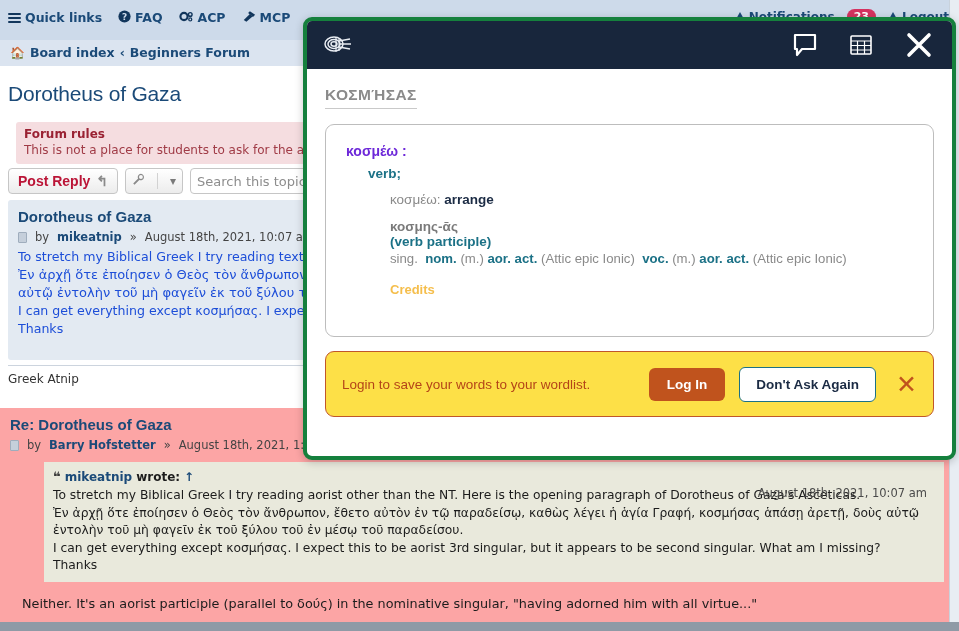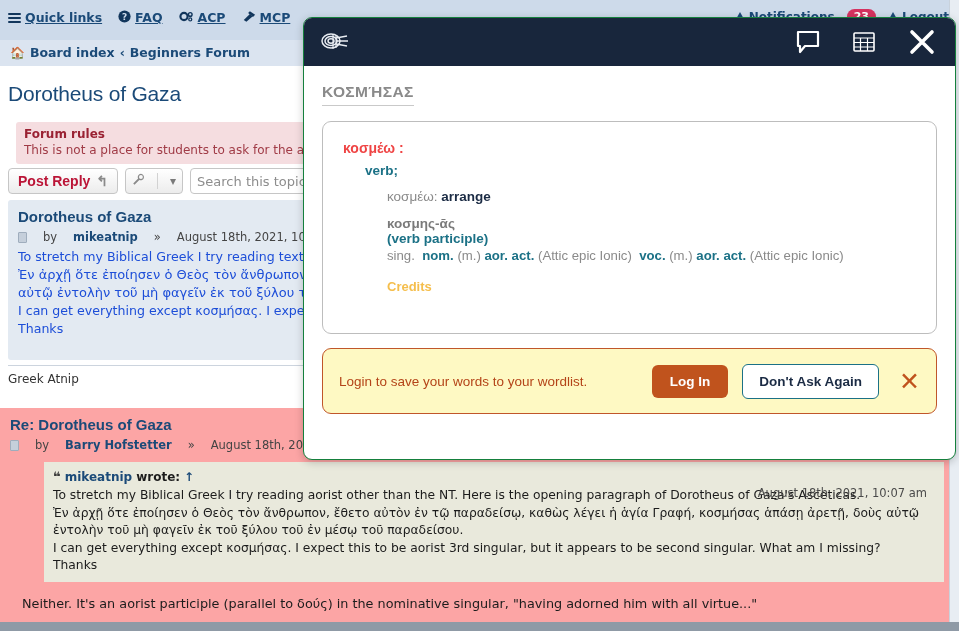--- a/index.html
+++ b/index.html
@@ -17,21 +17,21 @@
 
   .forum-navbar {
     position:absolute; left:0; top:0; width:949px; height:40px;
     background:#cddaea;
   }
   .navbar-inner {
     position:absolute; left:8px; top:10px;
     display:flex; align-items:center; gap:16px;
     font-size:12.5px; color:#1b4a78; font-weight:700;
   }
-  .nav-item { display:flex; align-items:center; gap:4px; color:#1b4a78; white-space:nowrap;text-decoration:underline; }
+  .nav-item { display:flex; align-items:center; gap:4px; color:#1b4a78; white-space:nowrap; }
   .nav-item .ico { display:inline-block; line-height:1; }
   .hamburger { display:inline-flex; flex-direction:column; justify-content:space-between; width:13px; height:10px; }
   .hamburger i { display:block; height:2px; background:#12365c; border-radius:1px; }
 
   .navbar-right {
     position:absolute; right:10px; top:9px;
     display:flex; align-items:center; gap:12px;
     font-size:12px; color:#1b4a78; font-weight:700; white-space:nowrap;
   }
   .notif-badge {
@@ -85,21 +85,21 @@
     background:#fff; display:flex; align-items:center; padding:0 6px;
     font-size:13px; color:#8d8d8d; overflow:hidden; white-space:nowrap;
   }
 
   .post-block {
     position:absolute; left:8px; top:200px; width:520px; height:160px;
     background:#e3eaf2; border-radius:3px; padding:8px 10px;
     overflow:hidden;
   }
   .post-title { font-size:15px; font-weight:700; color:#1b4a78; font-family:"Liberation Sans", sans-serif; }
-  .post-meta { font-size:11.5px; color:#444; margin-top:5px; display:flex; align-items:center; gap:16px; white-space:nowrap; }
+  .post-meta { font-size:11.5px; color:#444; margin-top:5px; display:flex; align-items:center; gap:8px; white-space:nowrap; }
   .post-meta .author { color:#1b4a78; font-weight:700; }
   .doc-ico { display:inline-block; width:9px; height:11px; background:#c5cfdb; border:1px solid #9fadbd; border-radius:1px; }
   .post-body { margin-top:4px; font-size:12.6px; color:#1d4ed8; line-height:18px; white-space:nowrap; }
   .post-body .grk { font-size:13px; }
 
   .post-sig {
     position:absolute; left:8px; top:365px; width:520px;
     border-top:1px solid #ccd4de; padding-top:6px;
     font-size:12px; color:#333;
   }
@@ -120,21 +120,21 @@
   .quote-body { margin-top:3px; font-size:12.3px; color:#1c1c1c; line-height:17.5px; white-space:nowrap; }
   .reply-text { margin-top:14px; margin-left:12px; font-size:12.8px; color:#1c1c1c; }
   .green { color:#0b8f28; font-weight:700; }
 
   .bottom-strip { position:absolute; left:0; bottom:0; width:959px; height:9px; background:#8f9aa6; }
   .right-edge { position:absolute; right:0; top:0; width:10px; height:631px; background:#e8edf3; border-left:1px solid #c9d2dc; }
 
   
   .modal {
     position:absolute; left:303px; top:17px; width:653px; height:443px;
-    background:#ffffff; border:1px solid #15803d; border-radius:9px;
+    background:#ffffff; border:4px solid #15803d; border-radius:9px;
     box-shadow:0 2px 9px rgba(0,0,0,.22);
     overflow:hidden;
   }
   .modal-header {
     height:48px; background:#18263c; display:flex; align-items:center;
     justify-content:space-between; padding:0 18px 0 14px;
   }
   .modal-logo { width:34px; height:26px; display:flex; align-items:center; }
   .hdr-actions { display:flex; align-items:center; gap:30px; }
   .hdr-btn { display:flex; align-items:center; justify-content:center; cursor:pointer; }
@@ -142,32 +142,32 @@
   .modal-body { padding:16px 18px 0 18px; height:395px; }
   .lemma-heading {
     font-size:15.5px; color:#8a8a8a; font-weight:700; letter-spacing:.4px;
     border-bottom:1px solid #c9c9c9; display:inline-block; padding-bottom:4px;
     font-family:"Liberation Sans", sans-serif;
   }
   .def-card {
     margin-top:15px; border:1px solid #bdbdbd; border-radius:9px;
     height:213px; padding:18px 20px; position:relative;
   }
-  .def-lemma { font-size:14px; font-weight:700; color:#ef4444; font-family:"Liberation Sans", sans-serif; }
+  .def-lemma { font-size:14px; font-weight:700; color:#6d28d9; font-family:"Liberation Sans", sans-serif; }
   .def-pos { font-size:13.5px; font-weight:700; color:#1b7186; margin-top:7px; margin-left:22px; font-family:"Liberation Sans", sans-serif; }
   .def-sense { font-size:13.5px; color:#8a8a8a; margin-top:11px; margin-left:44px; font-family:"Liberation Sans", sans-serif; }
   .def-sense b { color:#1b2b44; font-weight:700; }
   .morph-form { font-size:13.5px; color:#7a7a7a; font-weight:700; margin-top:12px; margin-left:44px; font-family:"Liberation Sans", sans-serif; }
   .morph-pos { font-size:13.5px; color:#1b7186; font-weight:700; margin-left:44px; font-family:"Liberation Sans", sans-serif; }
   .morph-line { font-size:13.2px; color:#8a8a8a; margin-top:2px; margin-left:44px; font-family:"Liberation Sans", sans-serif; white-space:nowrap; }
   .morph-line b { color:#1b7186; font-weight:700; }
   .credits { font-size:13px; font-weight:700; color:#f5be4c; margin-top:16px; margin-left:44px; font-family:"Liberation Sans", sans-serif; cursor:pointer; }
 
   .login-banner {
-    margin-top:14px; height:66px; background:#fef9c3; border:1px solid #c0562a;
+    margin-top:14px; height:66px; background:#fde047; border:1px solid #c0562a;
     border-radius:9px; display:flex; align-items:center; padding:0 16px;
     justify-content:space-between;
   }
   .login-text { font-size:13.5px; color:#b44418; font-family:"Liberation Sans", sans-serif; }
   .login-actions { display:flex; align-items:center; gap:14px;padding-left:14px; }
   .btn-login {
     background:#c0531d; color:#fff; border:none; border-radius:6px;
     padding:9px 18px; font-size:13.5px; font-weight:700; cursor:pointer;
     font-family:"Liberation Sans", sans-serif;
   }

